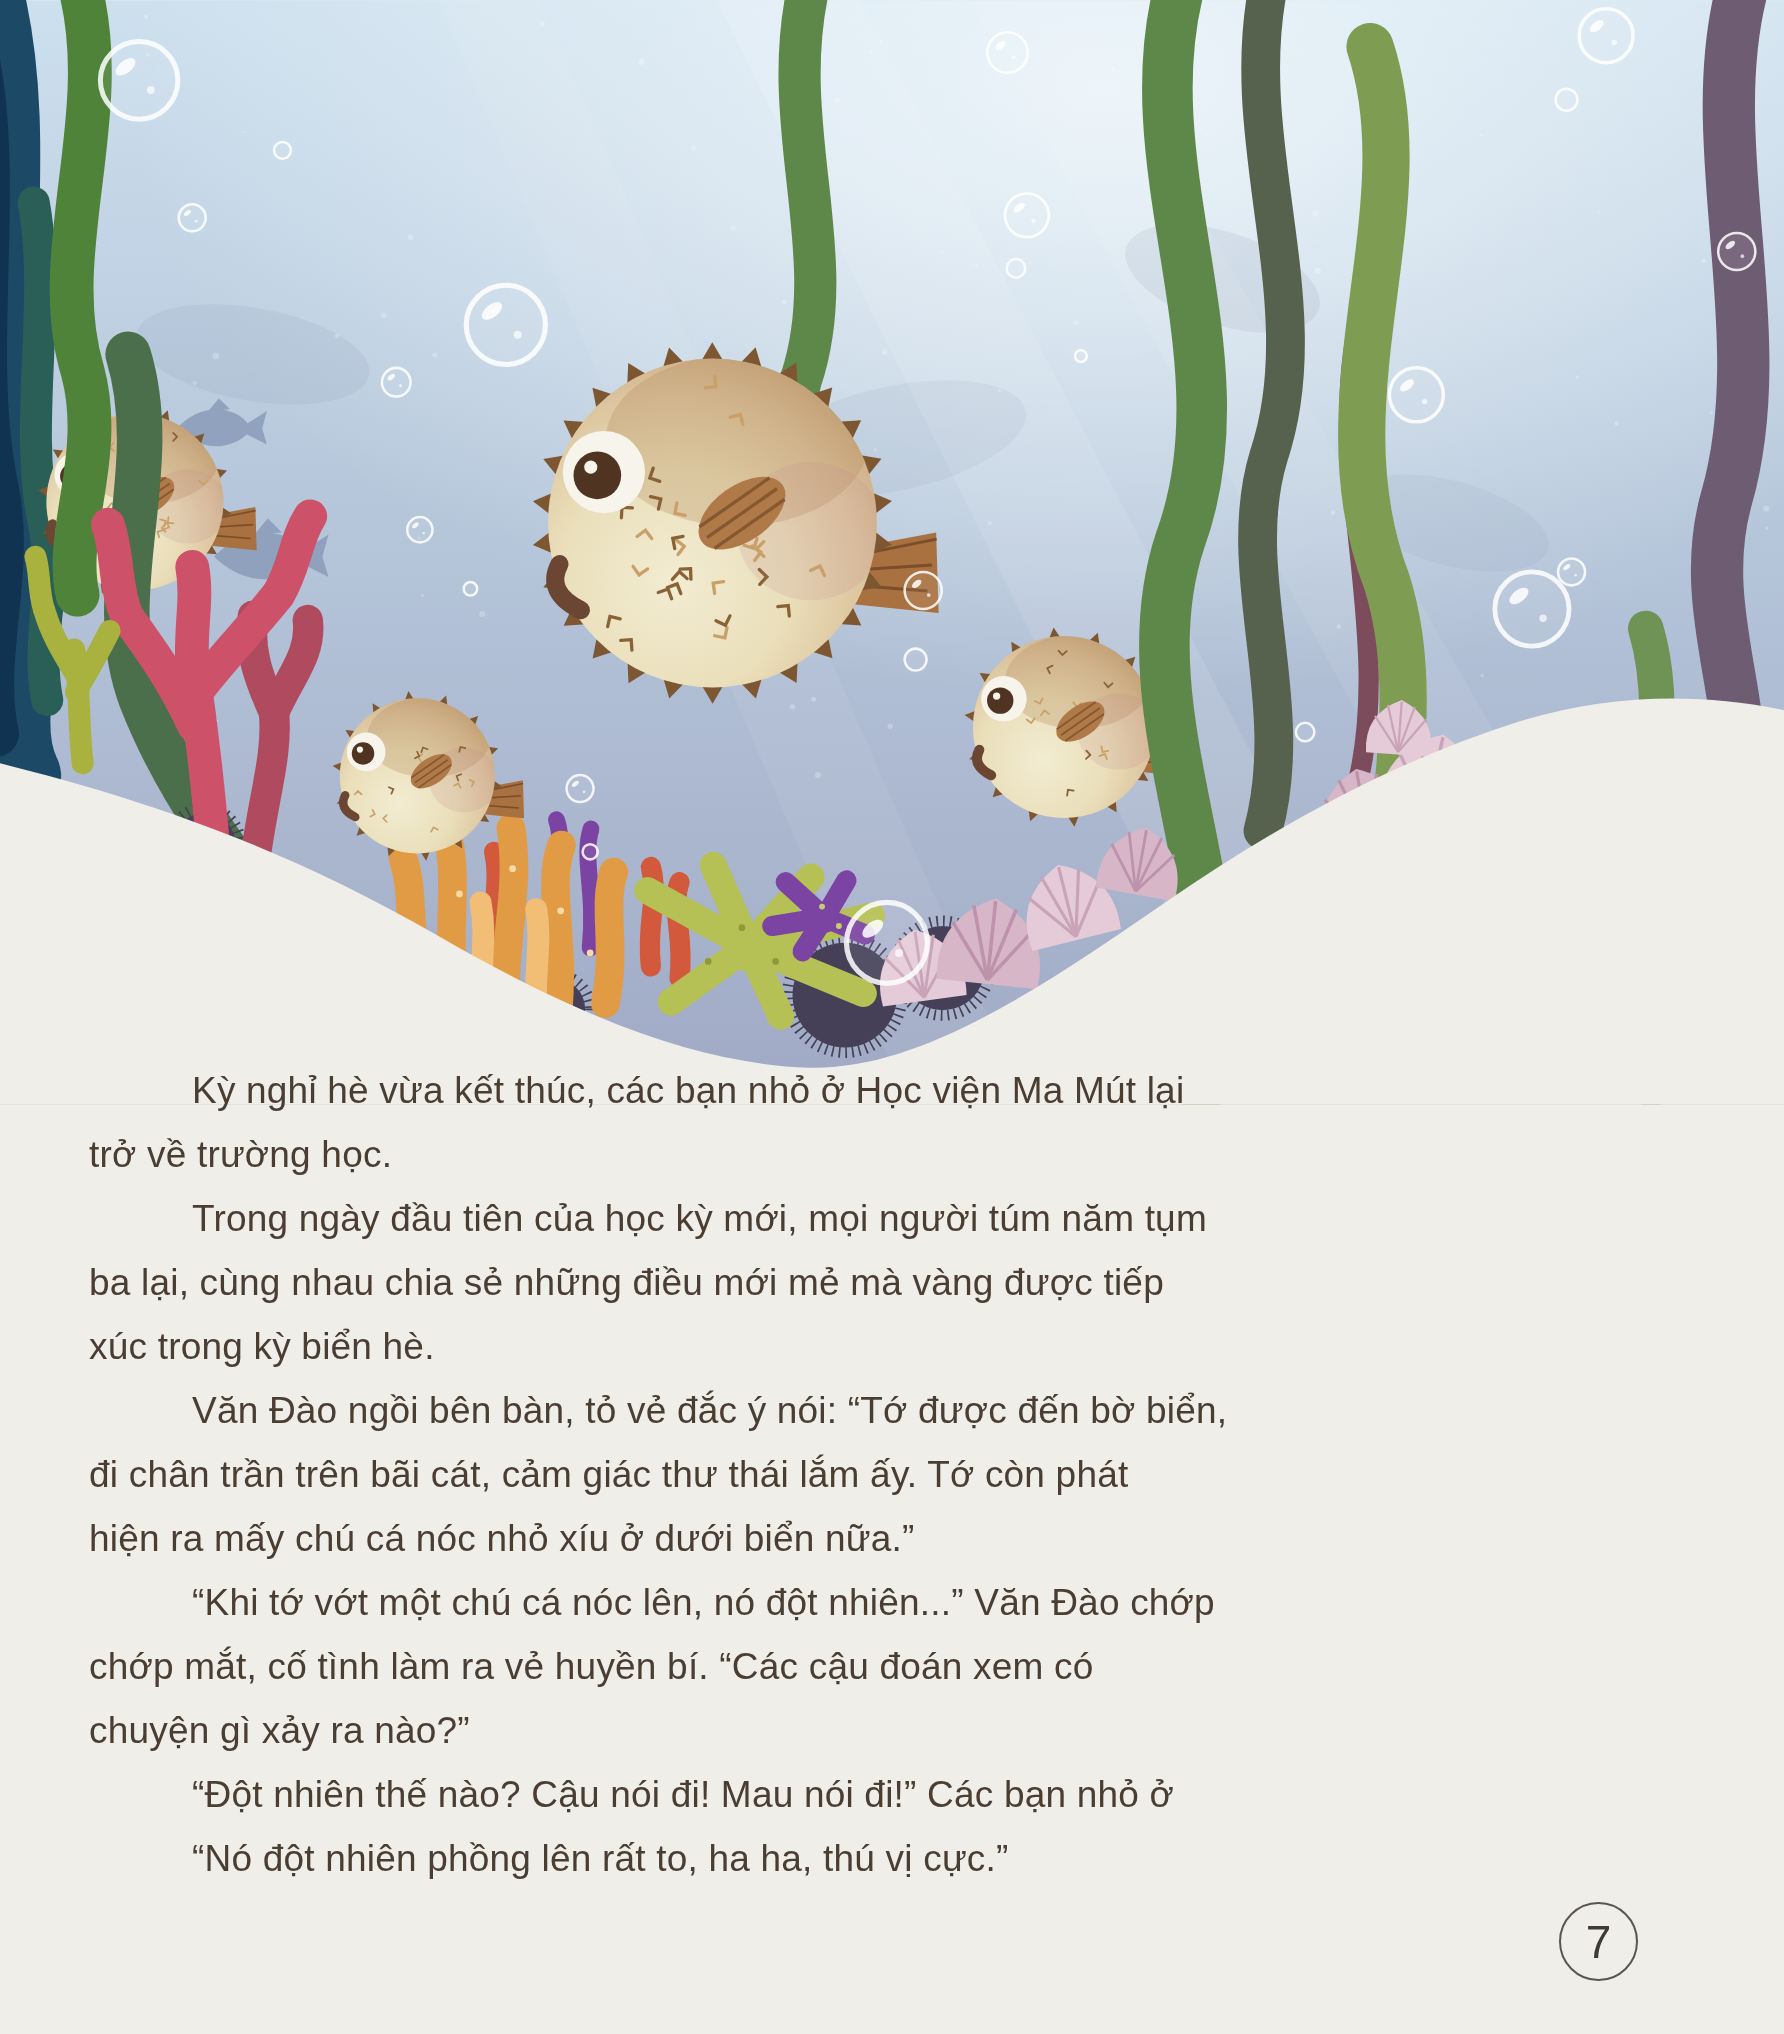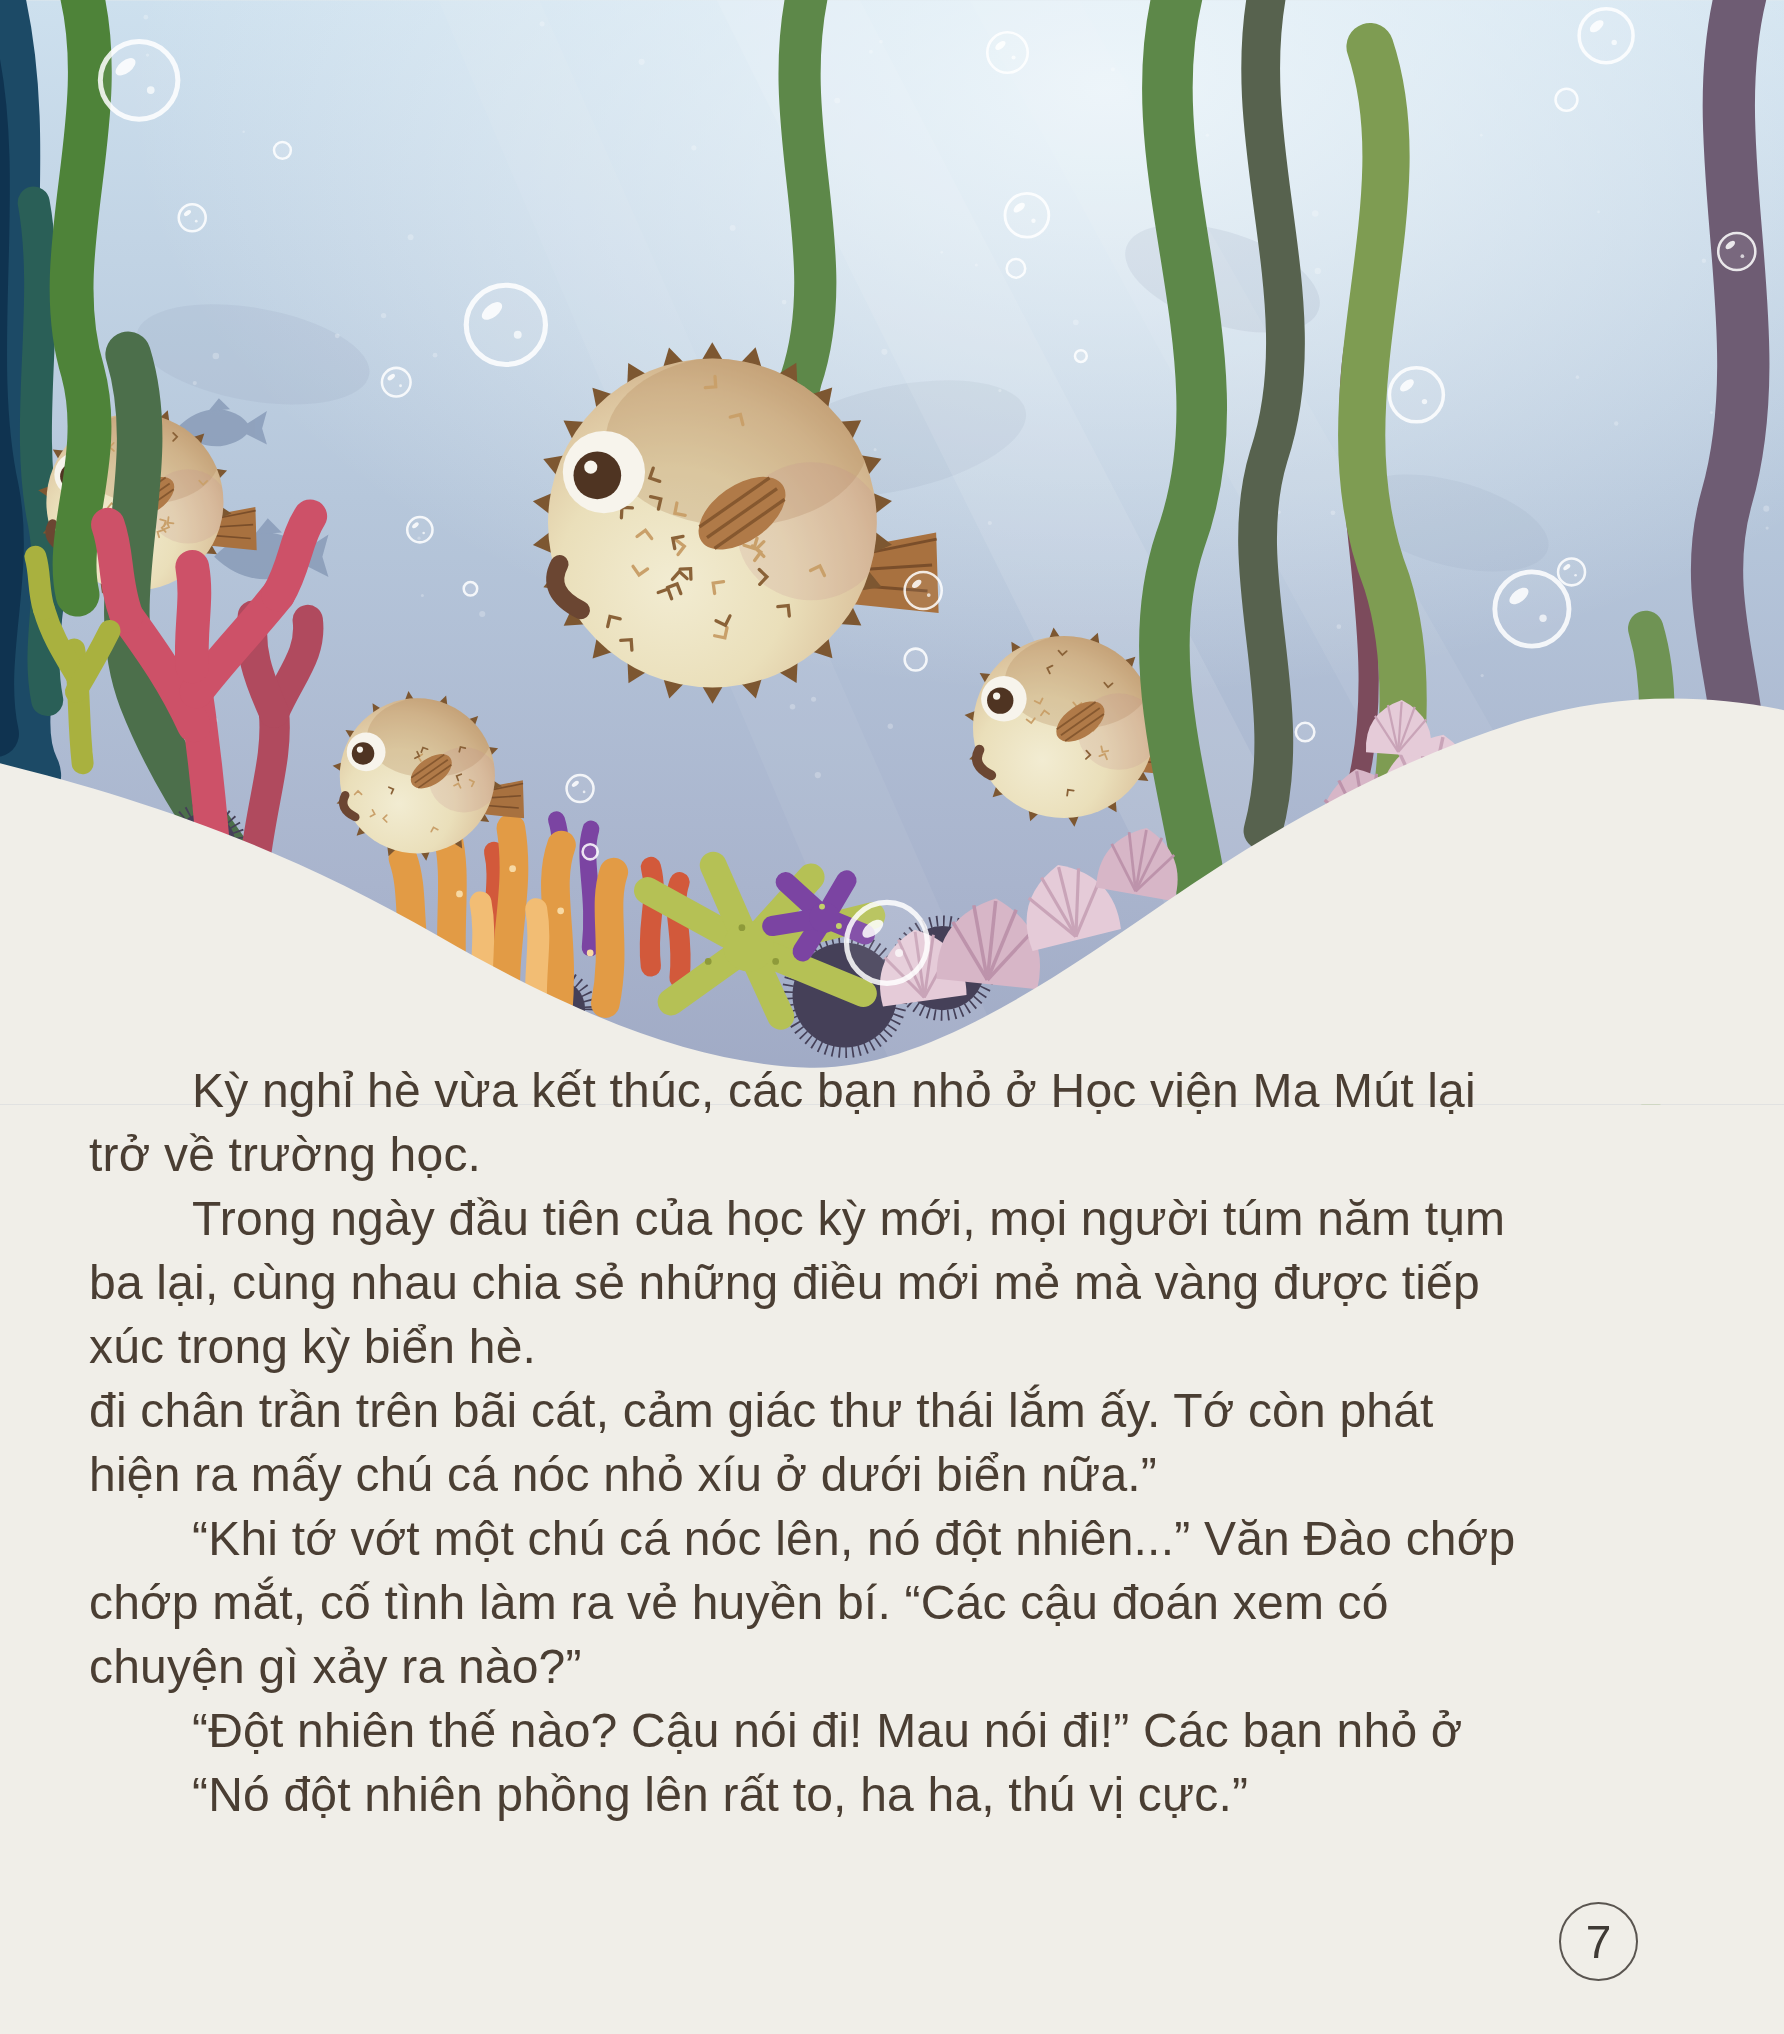--- a/index.html
+++ b/index.html
@@ -1,20 +1,20 @@
 <!DOCTYPE html>
 <html style="font-size:13.5px"><head>
 <meta charset="utf-8">
 <style>
   html,body{margin:0;padding:0;}
   body{background:#e9e7e1;font-family:"Liberation Sans","DejaVu Sans",sans-serif;}
   #page{position:relative;width:1784px;height:2034px;background:#f0eee8;overflow:hidden;}
   #scene{position:absolute;left:0;top:0;display:block;}
   #story{position:absolute;left:89px;top:1059px;width:1653px;color:#4a3e33;
-         font-size:48px;line-height:64px;letter-spacing:0.2px;}
+         font-size:37px;line-height:64px;letter-spacing:0.2px;}
   .story-line{white-space:nowrap;height:64px;}
   .story-line.indent{padding-left:103px;}
   #page-number{position:absolute;left:1559px;top:1902px;width:79px;height:79px;
       border:2.5px solid #5a5550;border-radius:50%;box-sizing:border-box;
       display:flex;align-items:center;justify-content:center;
       font-size:46px;color:#3f3a35;}
 </style>
 </head>
 <body>
 
@@ -740,20 +740,21 @@
          C 1090,1269 1230,1175 1385,1068 C 1520,975 1660,900 1800,856
          C 1905,824 2010,820 2116,842 L 2116,1310 L 0,1310 Z" fill="#f0eee8"></path>
   </svg>
 
   <div id="story">
     <div class="story-line indent">Kỳ nghỉ hè vừa kết thúc, các bạn nhỏ ở Học viện Ma Mút lại</div>
     <div class="story-line">trở về trường học.</div>
     <div class="story-line indent">Trong ngày đầu tiên của học kỳ mới, mọi người túm năm tụm</div>
     <div class="story-line">ba lại, cùng nhau chia sẻ những điều mới mẻ mà vàng được tiếp</div>
     <div class="story-line">xúc trong kỳ biển hè.</div>
+    <div class="story-line indent">Văn Đào ngồi bên bàn, tỏ vẻ đắc ý nói: “Tớ được đến bờ biển,</div>
     <div class="story-line">đi chân trần trên bãi cát, cảm giác thư thái lắm ấy. Tớ còn phát</div>
     <div class="story-line">hiện ra mấy chú cá nóc nhỏ xíu ở dưới biển nữa.”</div>
     <div class="story-line indent">“Khi tớ vớt một chú cá nóc lên, nó đột nhiên...” Văn Đào chớp</div>
     <div class="story-line">chớp mắt, cố tình làm ra vẻ huyền bí. “Các cậu đoán xem có</div>
     <div class="story-line">chuyện gì xảy ra nào?”</div>
     <div class="story-line indent">“Đột nhiên thế nào? Cậu nói đi! Mau nói đi!” Các bạn nhỏ ở</div>
     <div class="story-line indent">“Nó đột nhiên phồng lên rất to, ha ha, thú vị cực.”</div>
   </div>
 
   <div id="page-number">7</div>

